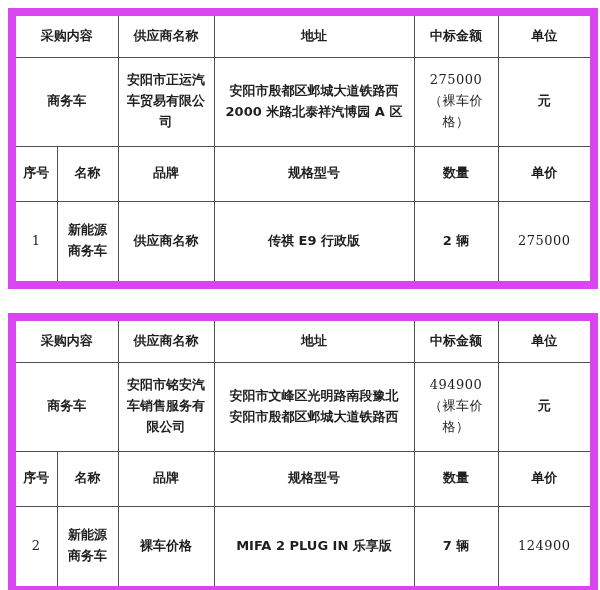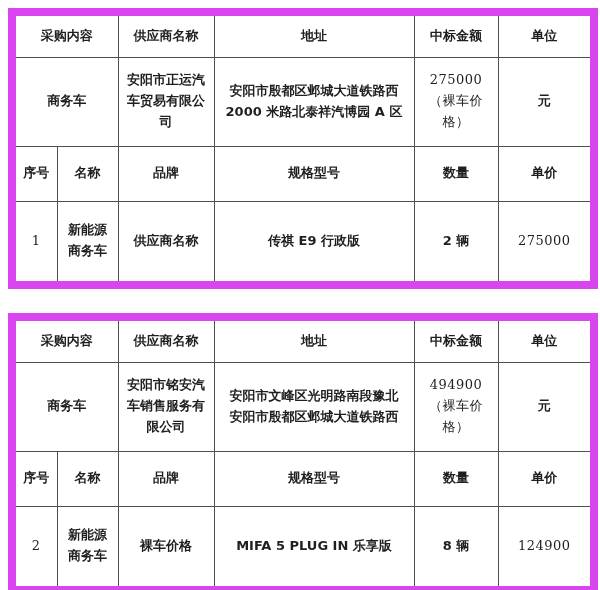--- a/index.html
+++ b/index.html
@@ -131,18 +131,18 @@
     <td>品牌</td>
     <td>规格型号</td>
     <td>数量</td>
     <td>单价</td>
   </tr>
   <tr class="r-body2">
     <td class="num">2</td>
     <td>新能源
 商务车</td>
     <td>裸车价格</td>
-    <td>MIFA 5 PLUG IN 乐享版</td>
-    <td>8 辆</td>
+    <td>MIFA 2 PLUG IN 乐享版</td>
+    <td>7 辆</td>
     <td class="num">124900</td>
   </tr>
 </tbody>
   </table>
 
 </body></html>

